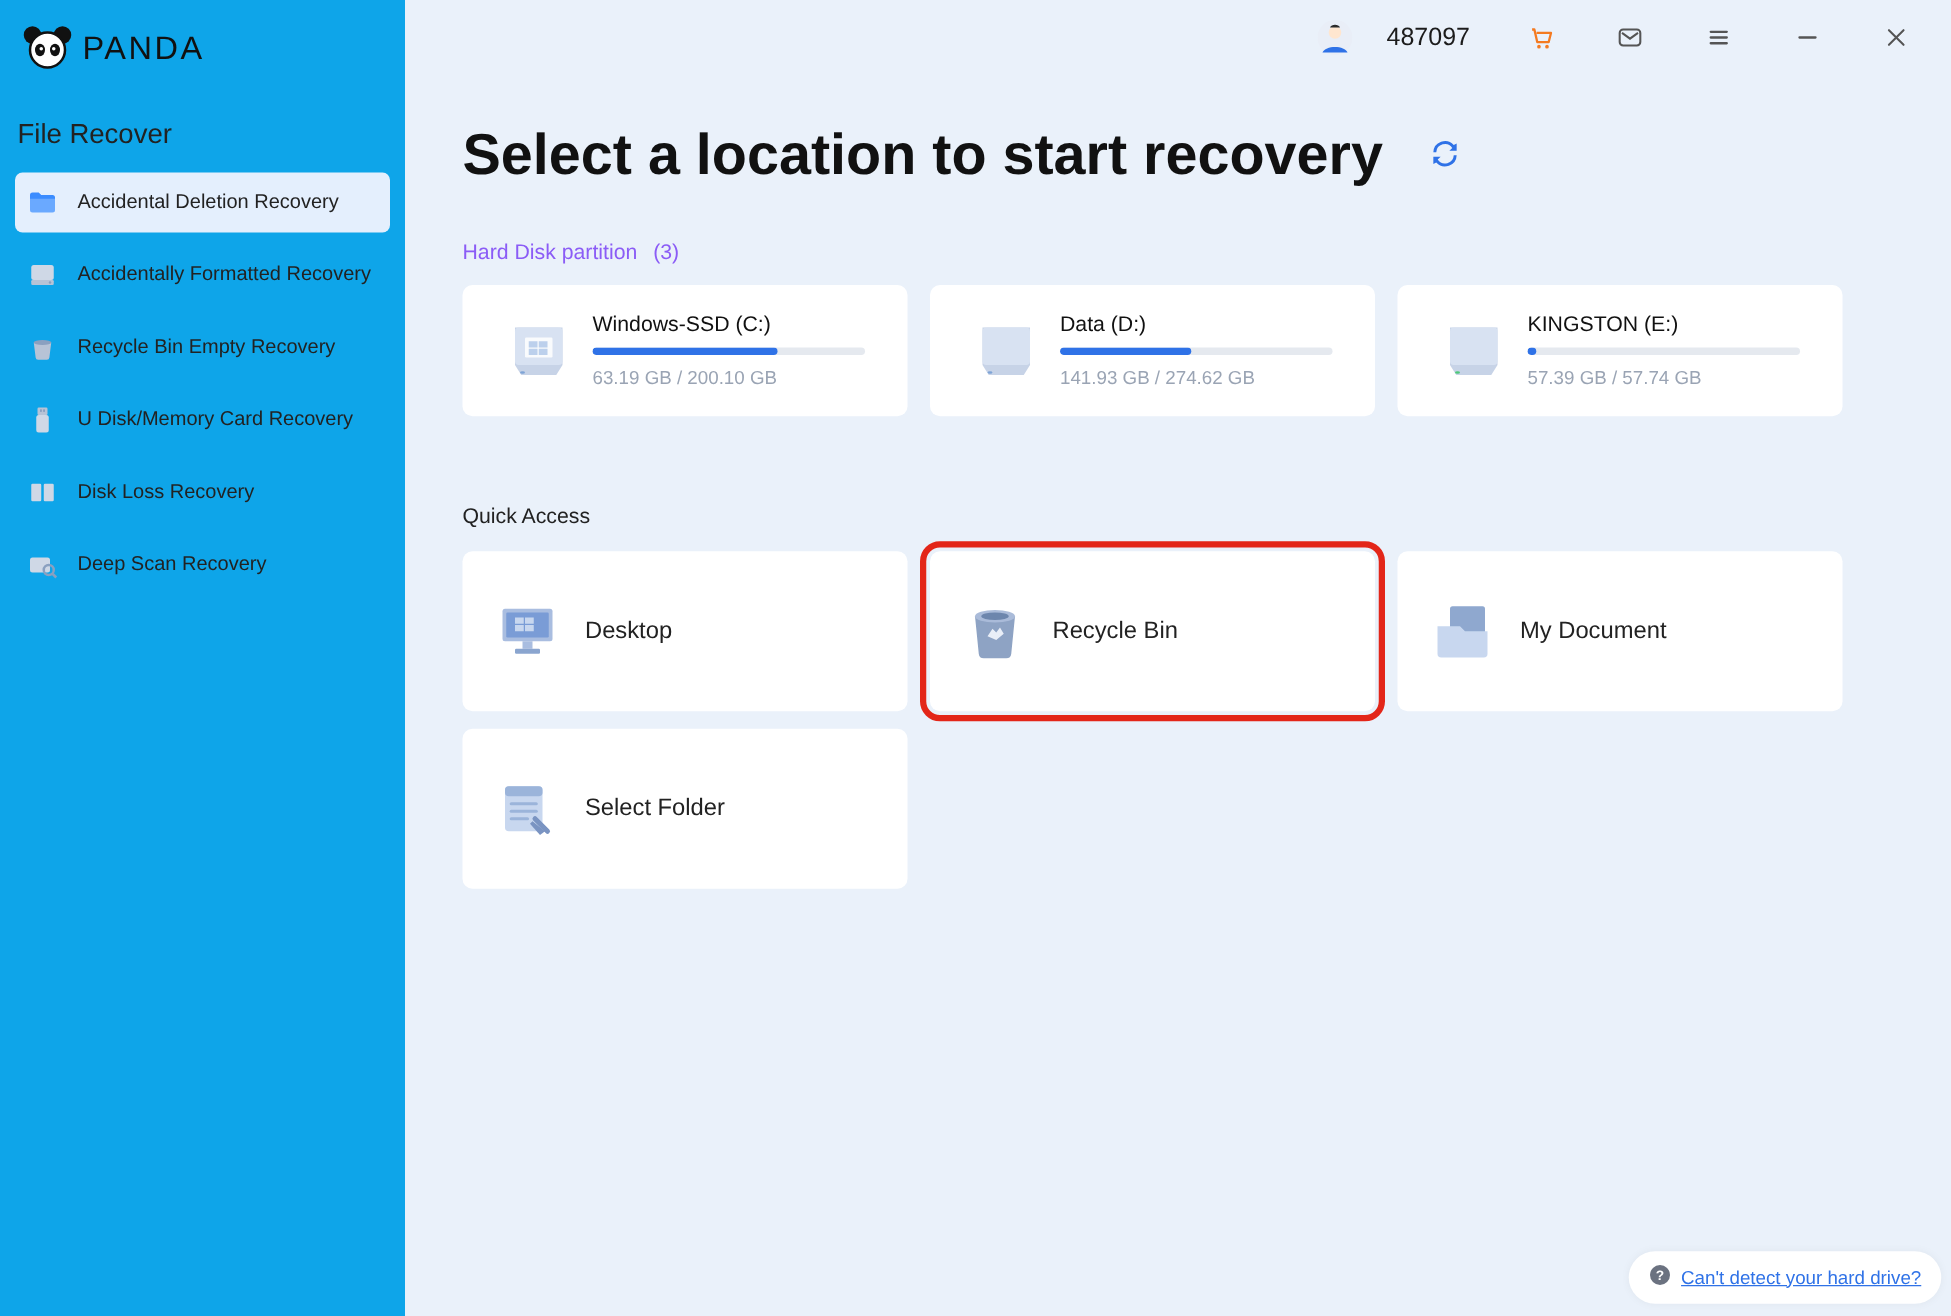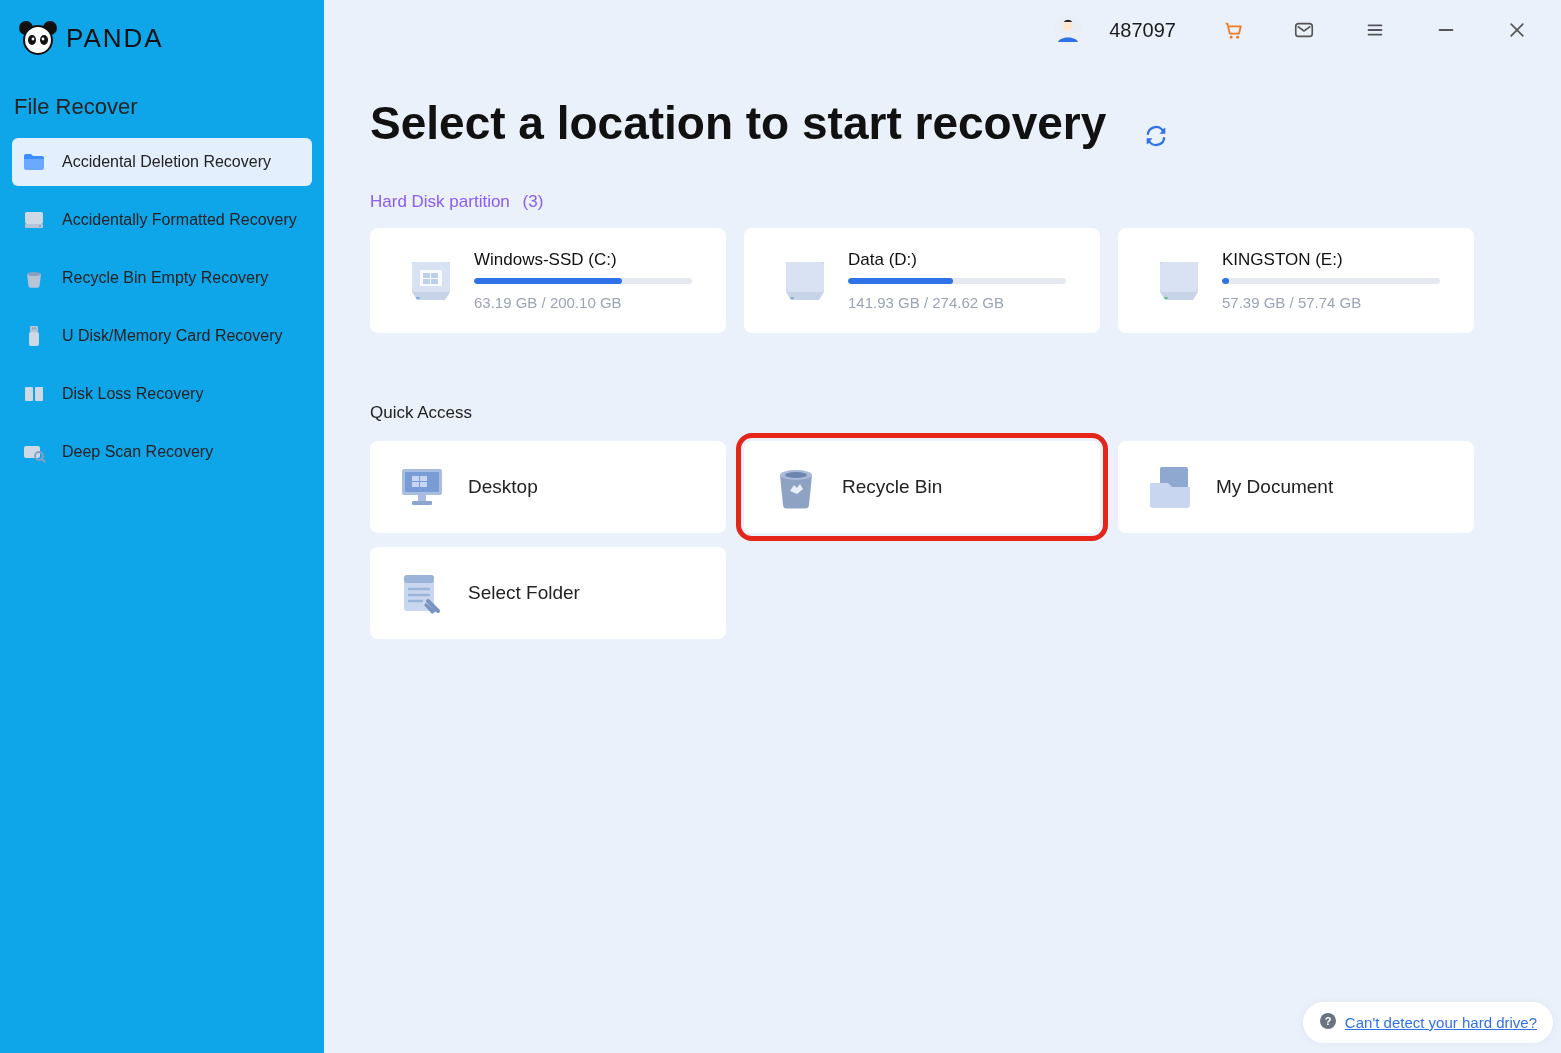--- a/index.html
+++ b/index.html
@@ -105,21 +105,21 @@
     cursor: pointer;
     color: #555;
   }
   .content {
     padding: 40px 46px 0 46px;
     flex: 1;
     overflow: auto;
   }
   .page-title-row {
     display: flex;
-    align-items: flex-end;
+    align-items: center;
     gap: 36px;
     margin-bottom: 42px;
   }
   .page-title {
     font-size: 46px;
     font-weight: 800;
     color: #111;
   }
   .refresh-ico {
     width: 28px; height: 28px;
@@ -185,21 +185,21 @@
     gap: 18px;
   }
   .quick-card {
     background: #ffffff;
     border-radius: 8px;
     display: flex;
     align-items: center;
     gap: 20px;
     padding: 30px 26px;
     width: 356px;
-    height: 92px;
+    height: 128px;
     cursor: pointer;
     position: relative;
   }
   .quick-card.highlight {
     outline: 5px solid #e32619;
     outline-offset: 3px;
   }
   .quick-ico {
     width: 52px; height: 52px;
     flex-shrink: 0;

